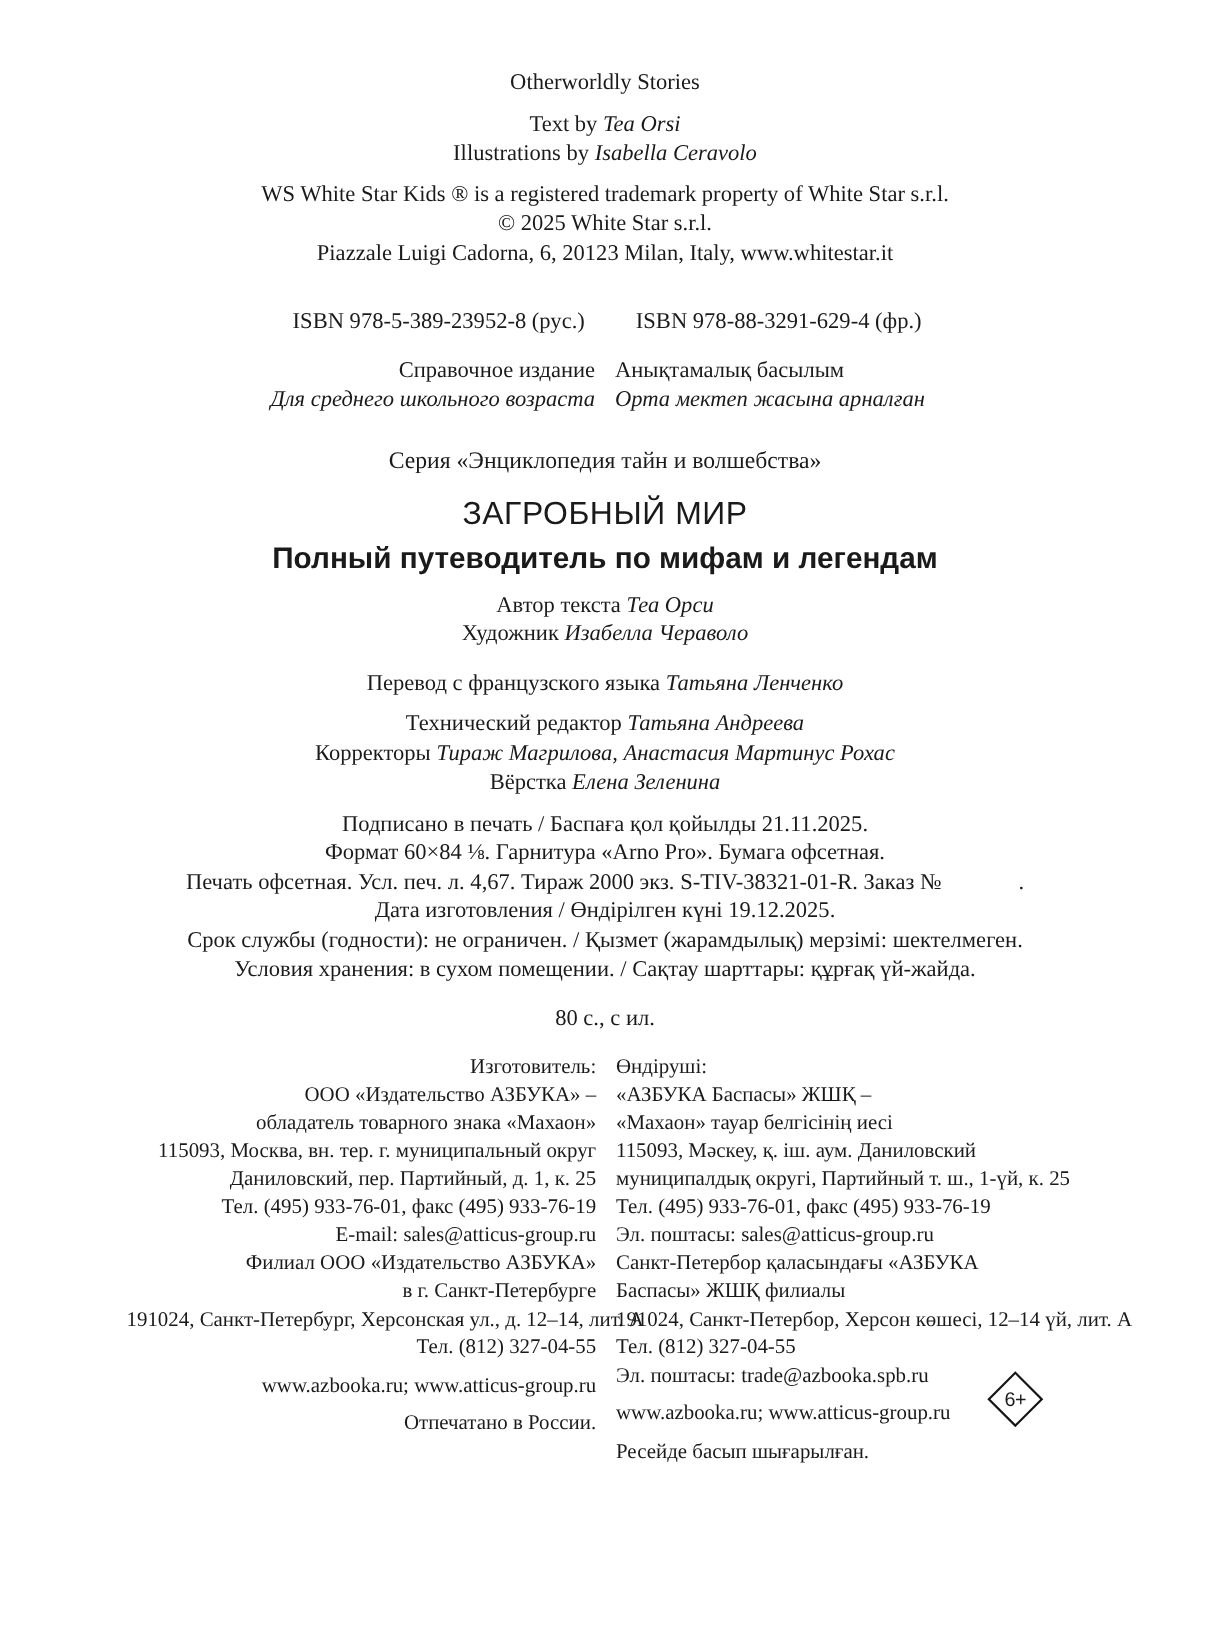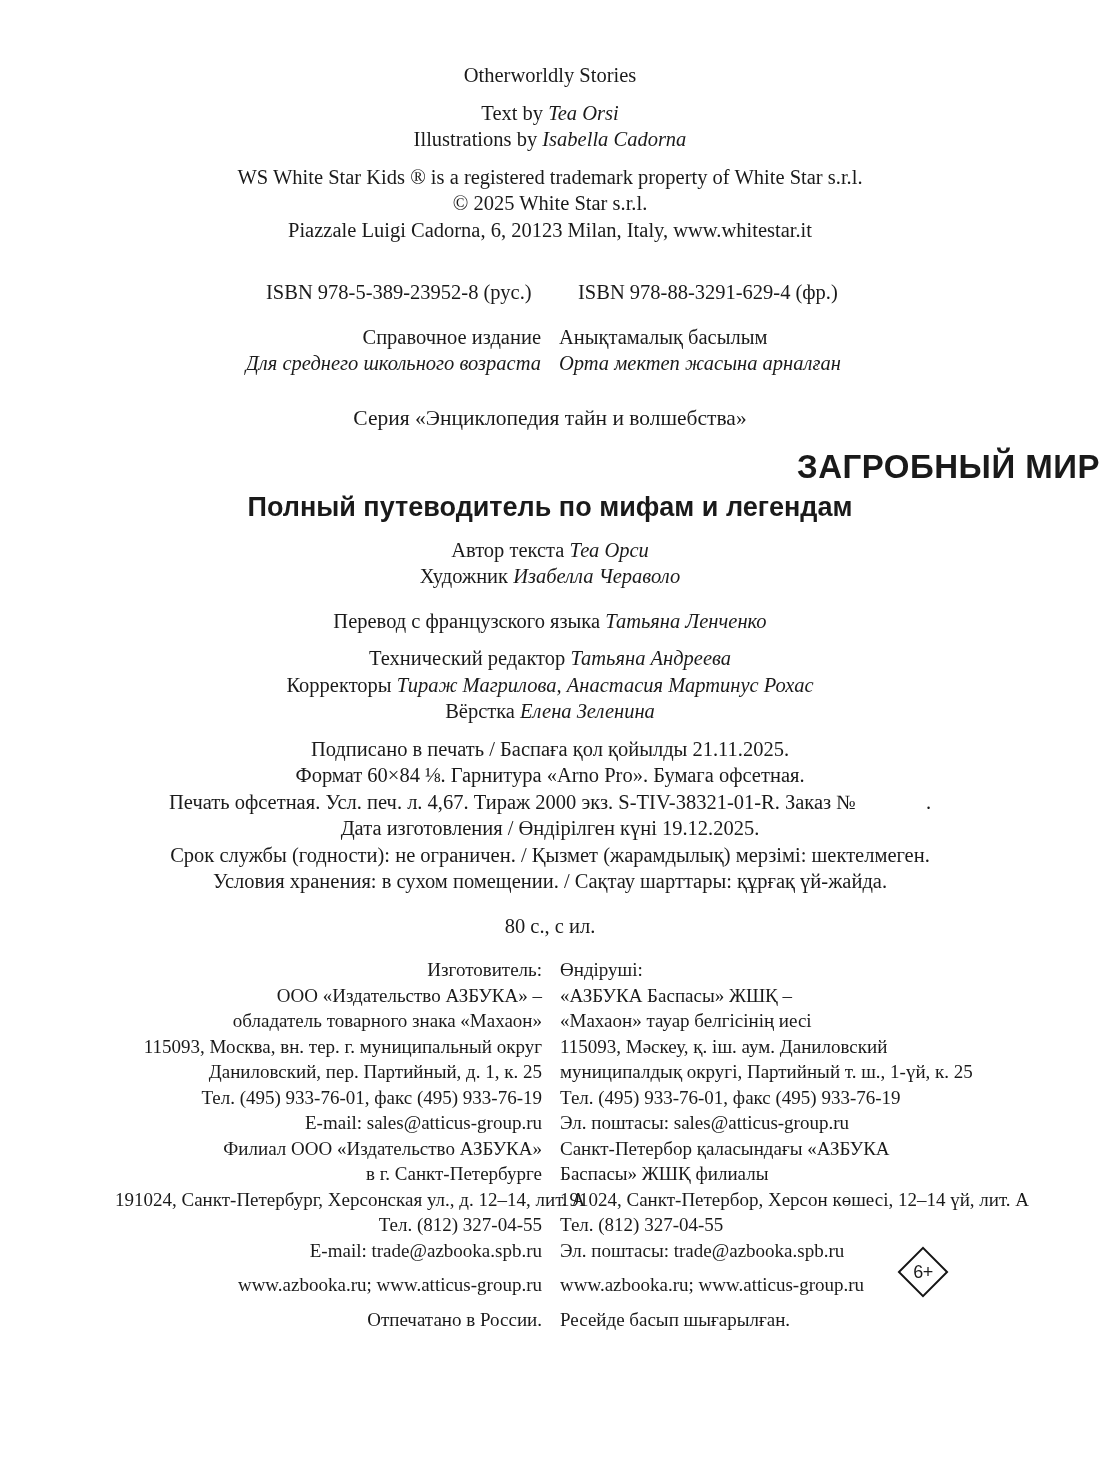--- a/index.html
+++ b/index.html
@@ -59,25 +59,24 @@
   .gap-m  { height: 18px; }
   .gap-l  { height: 26px; }
 
   
   .series-line {
     font-size: 21.5px;
     line-height: 30px;
   }
   .book-title {
     font-family: "Liberation Sans", "DejaVu Sans", sans-serif;
-    font-weight: bold;
-    font-size: 33px;
+    font-weight: normal;
+    font-size: 29px;
     line-height: 44px;
     letter-spacing: 0.5px;
-    text-align: right;
   }
   .book-subtitle {
     font-family: "Liberation Sans", "DejaVu Sans", sans-serif;
     font-weight: bold;
     font-size: 27px;
     line-height: 36px;
   }
 
   
   .two-col {
@@ -178,21 +177,21 @@
 
 <div class="page">
 
 
   <div class="center-col" style="top:62px;">
 
     <div class="blk">
       <div class="ln">Otherworldly Stories</div>
       <div class="gap-s"></div>
       <div class="ln"><span>Text by </span><span class="ital">Tea Orsi</span></div>
-      <div class="ln"><span>Illustrations by </span><span class="ital">Isabella Cadorna</span></div>
+      <div class="ln"><span>Illustrations by </span><span class="ital">Isabella Ceravolo</span></div>
       <div class="gap-s"></div>
       <div class="ln">WS White Star Kids ® is a registered trademark property of White Star s.r.l.</div>
       <div class="ln">© 2025 White Star s.r.l.</div>
       <div class="ln">Piazzale Luigi Cadorna, 6, 20123 Milan, Italy, www.whitestar.it</div>
     </div>
 
     <div class="gap-m"></div>
 
 
     <div class="gap-m"></div>
@@ -278,21 +277,20 @@
         <div class="ln">Эл. поштасы: sales@atticus-group.ru</div>
       </div>
     </div>
 
     <div class="mfg">
       <div class="colL">
         <div class="ln">Филиал ООО «Издательство АЗБУКА»</div>
         <div class="ln">в г. Санкт-Петербурге</div>
         <div class="ln">191024, Санкт-Петербург, Херсонская ул., д. 12–14, лит. А</div>
         <div class="ln">Тел. (812) 327-04-55</div>
-        <div class="ln">E-mail: trade@azbooka.spb.ru</div>
         <div style="height:9px"></div>
         <div class="ln">www.azbooka.ru; www.atticus-group.ru</div>
         <div style="height:9px"></div>
         <div class="ln">Отпечатано в России.</div>
       </div>
       <div class="colR">
         <div class="ln">Санкт-Петербор қаласындағы «АЗБУКА</div>
         <div class="ln">Баспасы» ЖШҚ филиалы</div>
         <div class="ln">191024, Санкт-Петербор, Херсон көшесі, 12–14 үй, лит. А</div>
         <div class="ln">Тел. (812) 327-04-55</div>

